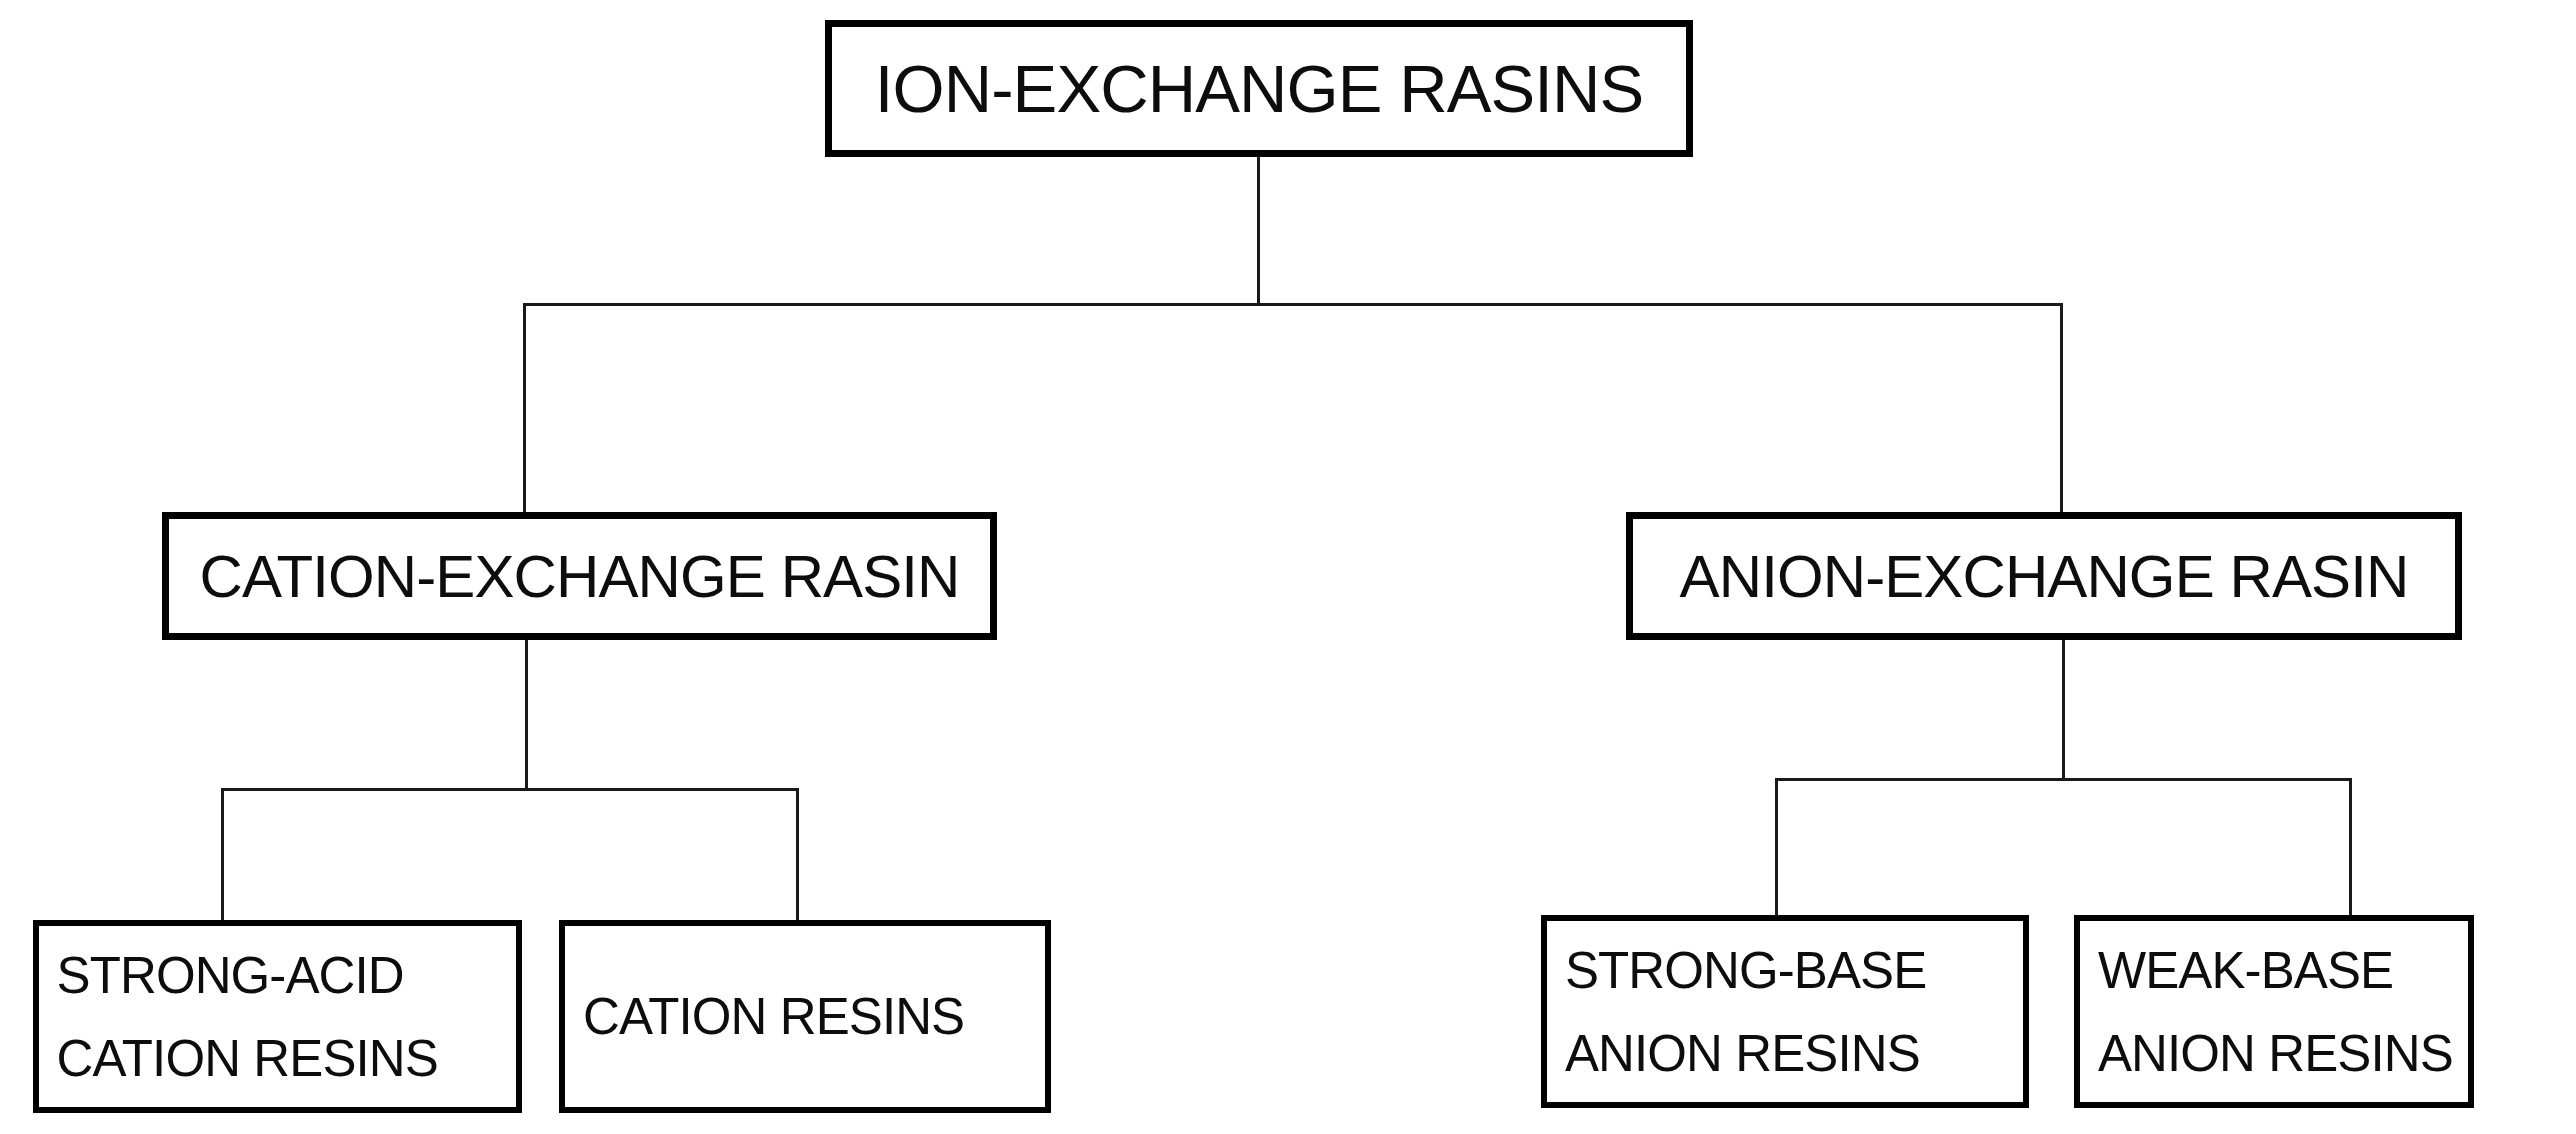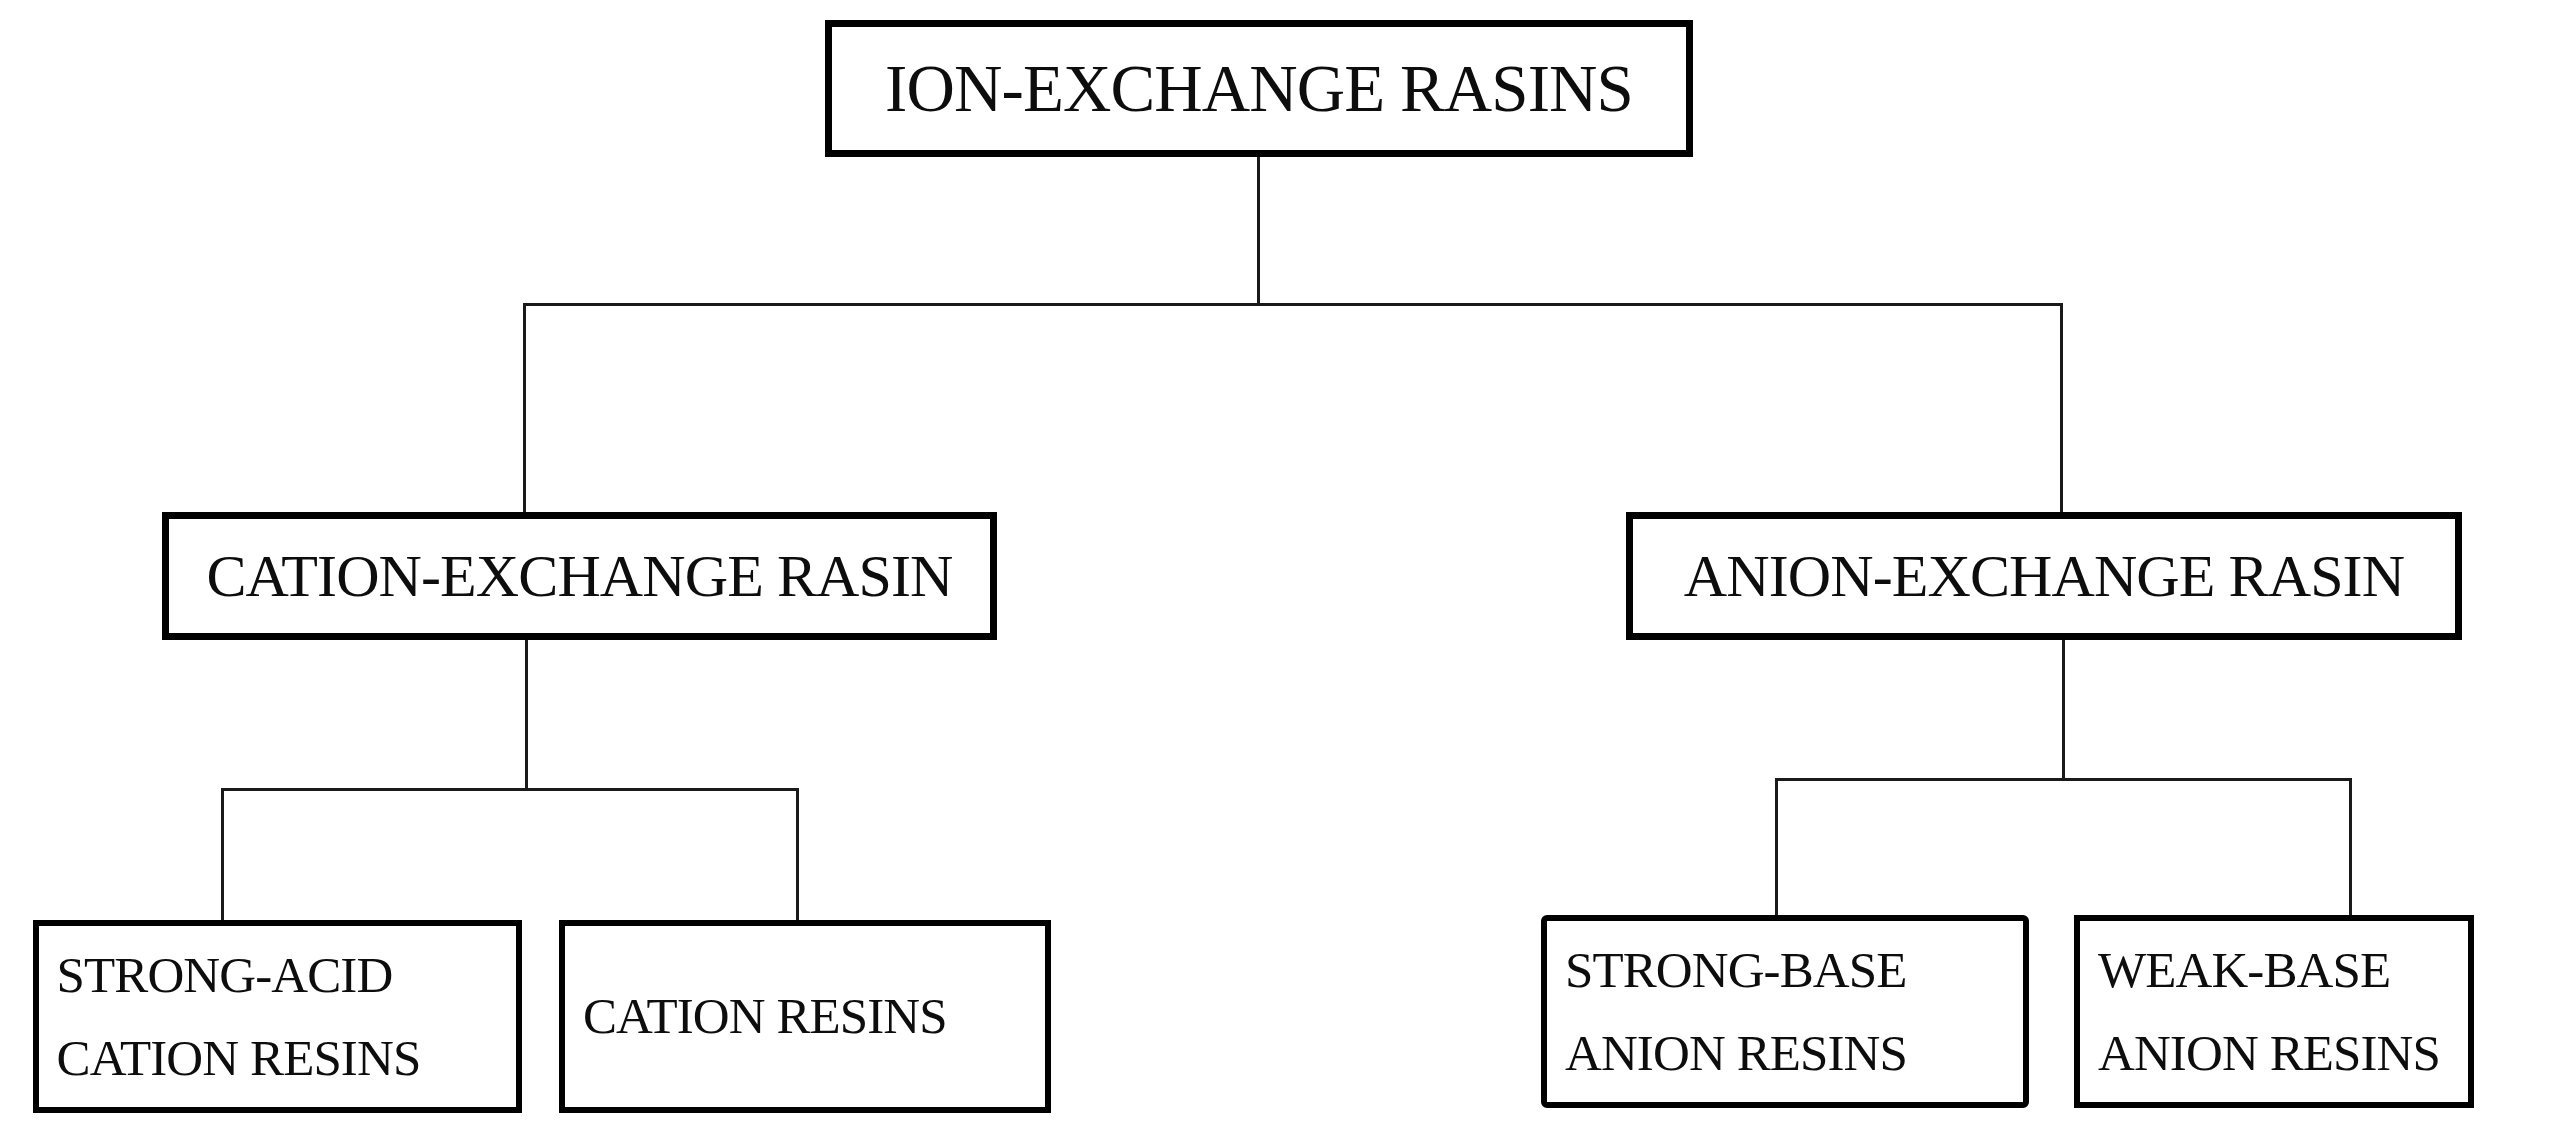--- a/index.html
+++ b/index.html
@@ -20,21 +20,20 @@
     position: absolute;
     background: #ffffff;
     border: 7.3px solid #000000;
     box-sizing: border-box;
     display: flex;
     align-items: center;
     justify-content: center;
     text-align: center;
     white-space: nowrap;
     letter-spacing: -0.9px;
-    font-family: Liberation Serif, serif;
   }
   .node.level1 {
     left: 825px; top: 20px; width: 868px; height: 137px;
     font-size: 67px;
   }
   .node.level2 {
     top: 512px; height: 128px;
     font-size: 60px;
   }
   .node.cation { left: 162px;  width: 835px; }
@@ -45,21 +44,21 @@
     font-size: 51px;
     line-height: 83px;
     justify-content: flex-start;
     text-align: left;
     margin-left: 8px;
   }
   .node.level3 .lines { padding-left: 18px; }
   .node.level3 .lines span { display: block; }
   .node.sa { left: 24.6px;   top: 920px; width: 489px; }
   .node.wa { left: 551px;  top: 920px; width: 492px; }
-  .node.sb { left: 1533px; top: 915px; width: 488px; border-radius: 6px; }
+  .node.sb { left: 1533px; top: 915px; width: 488px; }
   .node.wb { left: 2066px; top: 915px; width: 400px; }
 
   .connector {
     position: absolute;
     background: #1a1a1a;
   }
   
   .c-root-stub   { left: 1257px; top: 157px; width: 2.7px;   height: 148px; }
   .c-main-h      { left: 523px;  top: 303px; width: 1540px; height: 2.7px;  }
   .c-drop-cation { left: 523px;  top: 303px; width: 2.7px;   height: 212px; }

